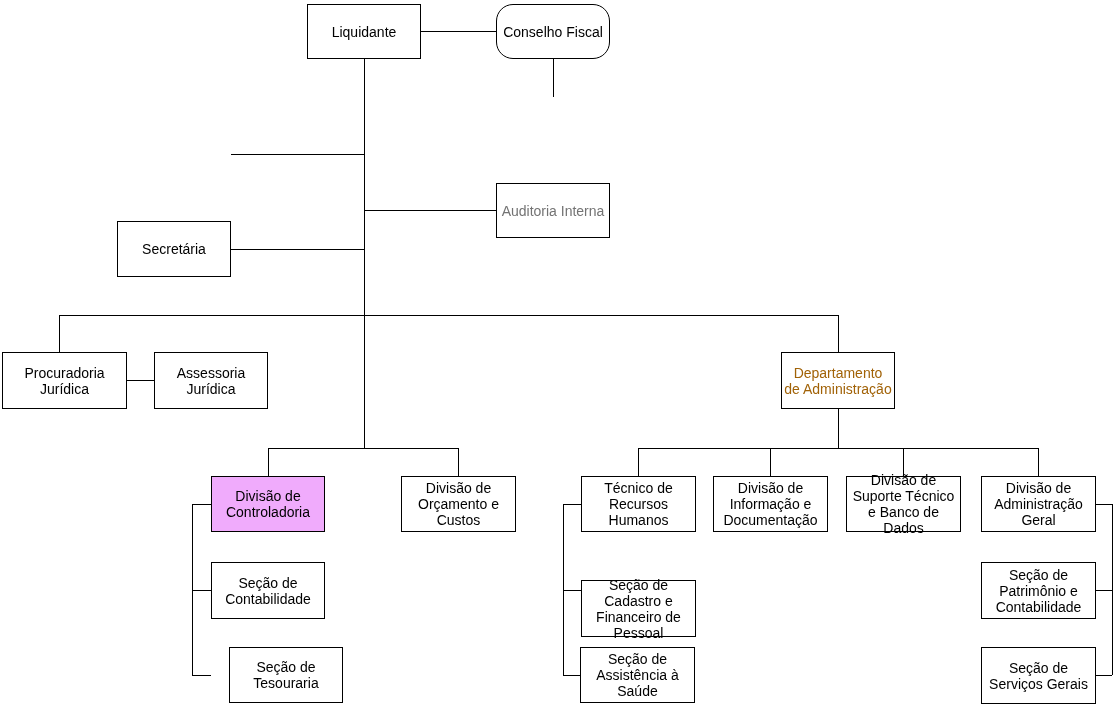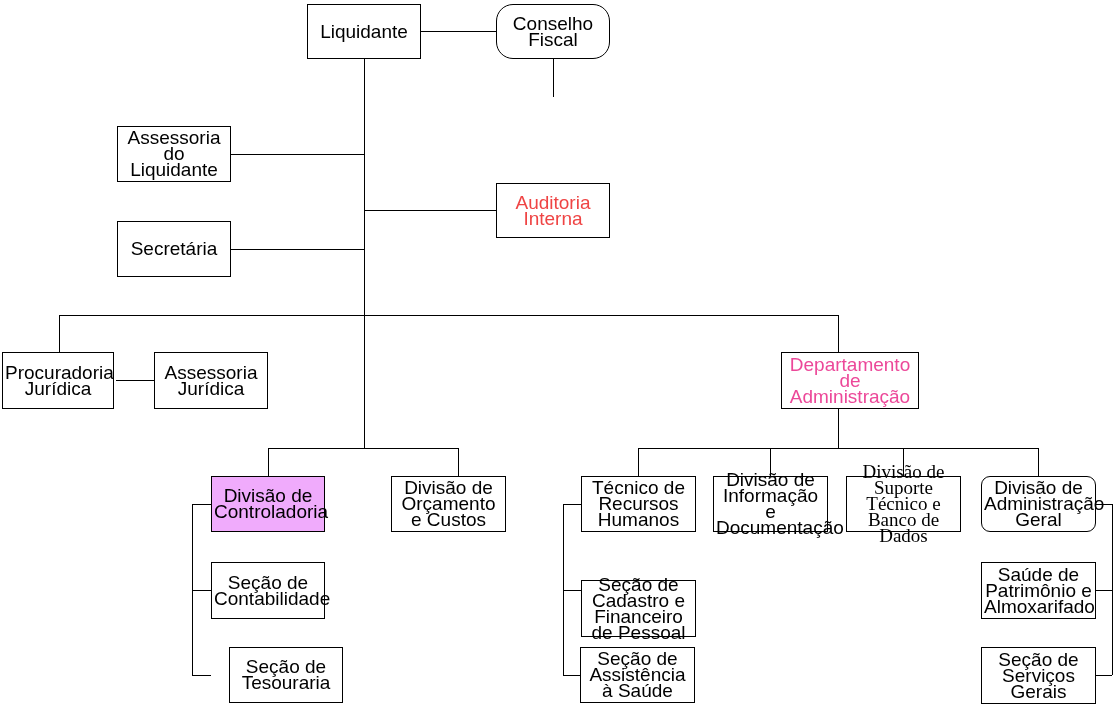--- a/index.html
+++ b/index.html
@@ -17,21 +17,21 @@
   }
   .node {
     position: absolute;
     box-sizing: border-box;
     border: 1px solid #000000;
     background: #ffffff;
     display: flex;
     align-items: center;
     justify-content: center;
     text-align: center;
-    font-size: 19px;
+    font-size: 14px;
     line-height: 16px;
     color: #000000;
     padding: 2px;
   }
   .node span {
     display: block;
     width: 100%;
   }
   .line {
     position: absolute;
@@ -72,64 +72,61 @@
     <div class="line" style="left: 1112px; top: 504px; width: 1px; height: 171px; background: rgb(0, 0, 0);"></div>
     <div class="line" style="left: 1096px; top: 504px; width: 16px; height: 1px; background: rgb(0, 0, 0);"></div>
     <div class="line" style="left: 1096px; top: 590px; width: 16px; height: 1px; background: rgb(0, 0, 0);"></div>
     <div class="line" style="left: 1096px; top: 675px; width: 16px; height: 1px; background: rgb(0, 0, 0);"></div>
     <div class="node" style="left: 307px; top: 4px; width: 114px; height: 55px; background: rgb(255, 255, 255); border-color: rgb(0, 0, 0); color: rgb(0, 0, 0);">
       <span>Liquidante</span>
     </div>
     <div class="node" style="left: 496px; top: 4px; width: 114px; height: 55px; background: rgb(255, 255, 255); border-color: rgb(0, 0, 0); color: rgb(0, 0, 0); border-radius: 17px;">
       <span>Conselho Fiscal</span>
     </div>
-    <div class="node" style="left: 117px; top: 126px; width: 114px; height: 56px; background: rgb(255, 255, 255); border-color: rgb(0, 0, 0); color: rgb(0, 0, 0);">
-      <span>Assessoria do Liquidante</span>
-    </div>
-    <div class="node" style="left: 496px; top: 183px; width: 114px; height: 55px; background: rgb(255, 255, 255); border-color: rgb(0, 0, 0); color: #ef4444;">
+    <div class="node" style="left: 496px; top: 183px; width: 114px; height: 55px; background: rgb(255, 255, 255); border-color: rgb(0, 0, 0); color: #737373;">
       <span>Auditoria Interna</span>
     </div>
     <div class="node" style="left: 117px; top: 221px; width: 114px; height: 56px; background: rgb(255, 255, 255); border-color: rgb(0, 0, 0); color: rgb(0, 0, 0);">
       <span>Secretária</span>
     </div>
-    <div class="node" style="left: 2px; top: 352px; width: 112px; height: 57px; background: rgb(255, 255, 255); border-color: rgb(0, 0, 0); color: rgb(0, 0, 0);">
+    <div class="node" style="left: 2px; top: 352px; width: 125px; height: 57px; background: rgb(255, 255, 255); border-color: rgb(0, 0, 0); color: rgb(0, 0, 0);">
       <span>Procuradoria Jurídica</span>
     </div>
     <div class="node" style="left: 154px; top: 352px; width: 114px; height: 57px; background: rgb(255, 255, 255); border-color: rgb(0, 0, 0); color: rgb(0, 0, 0); align-items: center;">
       <span>Assessoria Jurídica</span>
     </div>
-    <div class="node" style="left: 781px; top: 352px; width: 138px; height: 57px; background: rgb(255, 255, 255); border-color: rgb(0, 0, 0); color: #ec4899;">
+    <div class="node" style="left: 781px; top: 352px; width: 114px; height: 57px; background: rgb(255, 255, 255); border-color: rgb(0, 0, 0); color: #a16207;">
       <span>Departamento de Administração</span>
     </div>
     <div class="node" style="left: 211px; top: 476px; width: 114px; height: 56px; background: #f0abfc; border-color: rgb(0, 0, 0); color: rgb(0, 0, 0);">
       <span>Divisão de Controladoria</span>
     </div>
-    <div class="node" style="left: 391px; top: 476px; width: 115px; height: 56px; background: rgb(255, 255, 255); border-color: rgb(0, 0, 0); color: rgb(0, 0, 0);">
+    <div class="node" style="left: 401px; top: 476px; width: 115px; height: 56px; background: rgb(255, 255, 255); border-color: rgb(0, 0, 0); color: rgb(0, 0, 0);">
       <span>Divisão de Orçamento e Custos</span>
     </div>
     <div class="node" style="left: 581px; top: 476px; width: 115px; height: 56px; background: rgb(255, 255, 255); border-color: rgb(0, 0, 0); color: rgb(0, 0, 0);">
       <span>Técnico de Recursos Humanos</span>
     </div>
     <div class="node" style="left: 713px; top: 476px; width: 115px; height: 56px; background: rgb(255, 255, 255); border-color: rgb(0, 0, 0); color: rgb(0, 0, 0);">
       <span>Divisão de Informação e Documentação</span>
     </div>
-    <div class="node" style="left: 846px; top: 476px; width: 115px; height: 56px; background: rgb(255, 255, 255); border-color: rgb(0, 0, 0); color: rgb(0, 0, 0); font-family: Liberation Serif, serif;">
+    <div class="node" style="left: 846px; top: 476px; width: 115px; height: 56px; background: rgb(255, 255, 255); border-color: rgb(0, 0, 0); color: rgb(0, 0, 0);">
       <span>Divisão de Suporte Técnico e Banco de Dados</span>
     </div>
-    <div class="node" style="left: 981px; top: 476px; width: 115px; height: 56px; background: rgb(255, 255, 255); border-color: rgb(0, 0, 0); color: rgb(0, 0, 0); border-radius: 9px;">
+    <div class="node" style="left: 981px; top: 476px; width: 115px; height: 56px; background: rgb(255, 255, 255); border-color: rgb(0, 0, 0); color: rgb(0, 0, 0);">
       <span>Divisão de Administração Geral</span>
     </div>
     <div class="node" style="left: 211px; top: 562px; width: 114px; height: 57px; background: rgb(255, 255, 255); border-color: rgb(0, 0, 0); color: rgb(0, 0, 0);">
       <span>Seção de Contabilidade</span>
     </div>
     <div class="node" style="left: 581px; top: 580px; width: 115px; height: 57px; background: rgb(255, 255, 255); border-color: rgb(0, 0, 0); color: rgb(0, 0, 0);">
       <span>Seção de Cadastro e Financeiro de Pessoal</span>
     </div>
     <div class="node" style="left: 981px; top: 562px; width: 115px; height: 57px; background: rgb(255, 255, 255); border-color: rgb(0, 0, 0); color: rgb(0, 0, 0);">
-      <span>Saúde de Patrimônio e Almoxarifado</span>
+      <span>Seção de Patrimônio e Contabilidade</span>
     </div>
     <div class="node" style="left: 211px; top: 647px; width: 114px; height: 56px; background: rgb(255, 255, 255); border-color: rgb(0, 0, 0); color: rgb(0, 0, 0); margin-left: 18px;">
       <span>Seção de Tesouraria</span>
     </div>
     <div class="node" style="left: 580px; top: 647px; width: 115px; height: 56px; background: rgb(255, 255, 255); border-color: rgb(0, 0, 0); color: rgb(0, 0, 0);">
       <span>Seção de Assistência à Saúde</span>
     </div>
     <div class="node" style="left: 981px; top: 647px; width: 115px; height: 57px; background: rgb(255, 255, 255); border-color: rgb(0, 0, 0); color: rgb(0, 0, 0);">
       <span>Seção de Serviços Gerais</span>
     </div>

